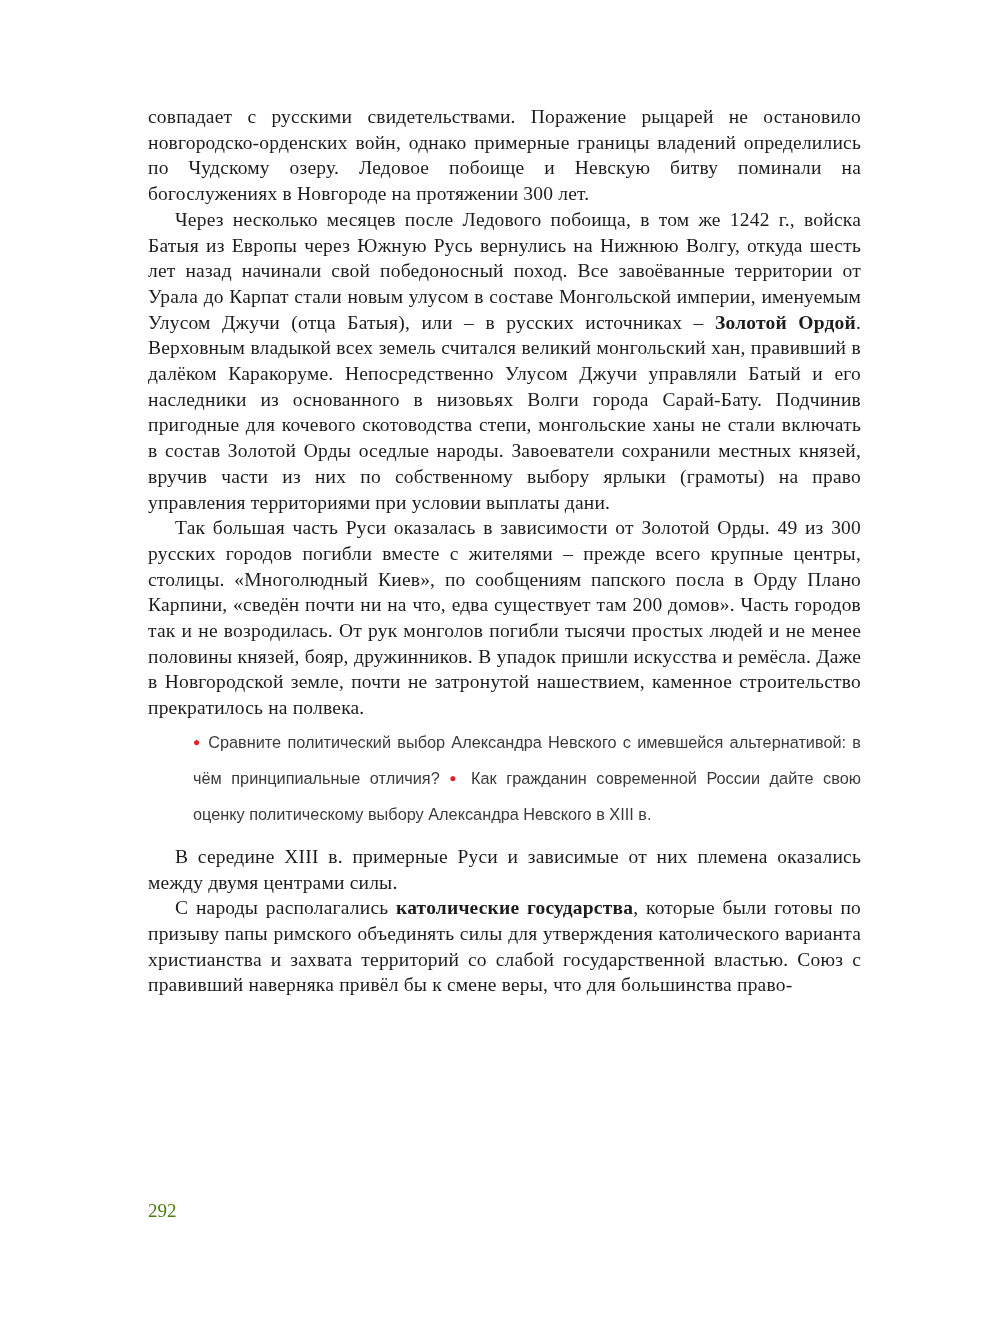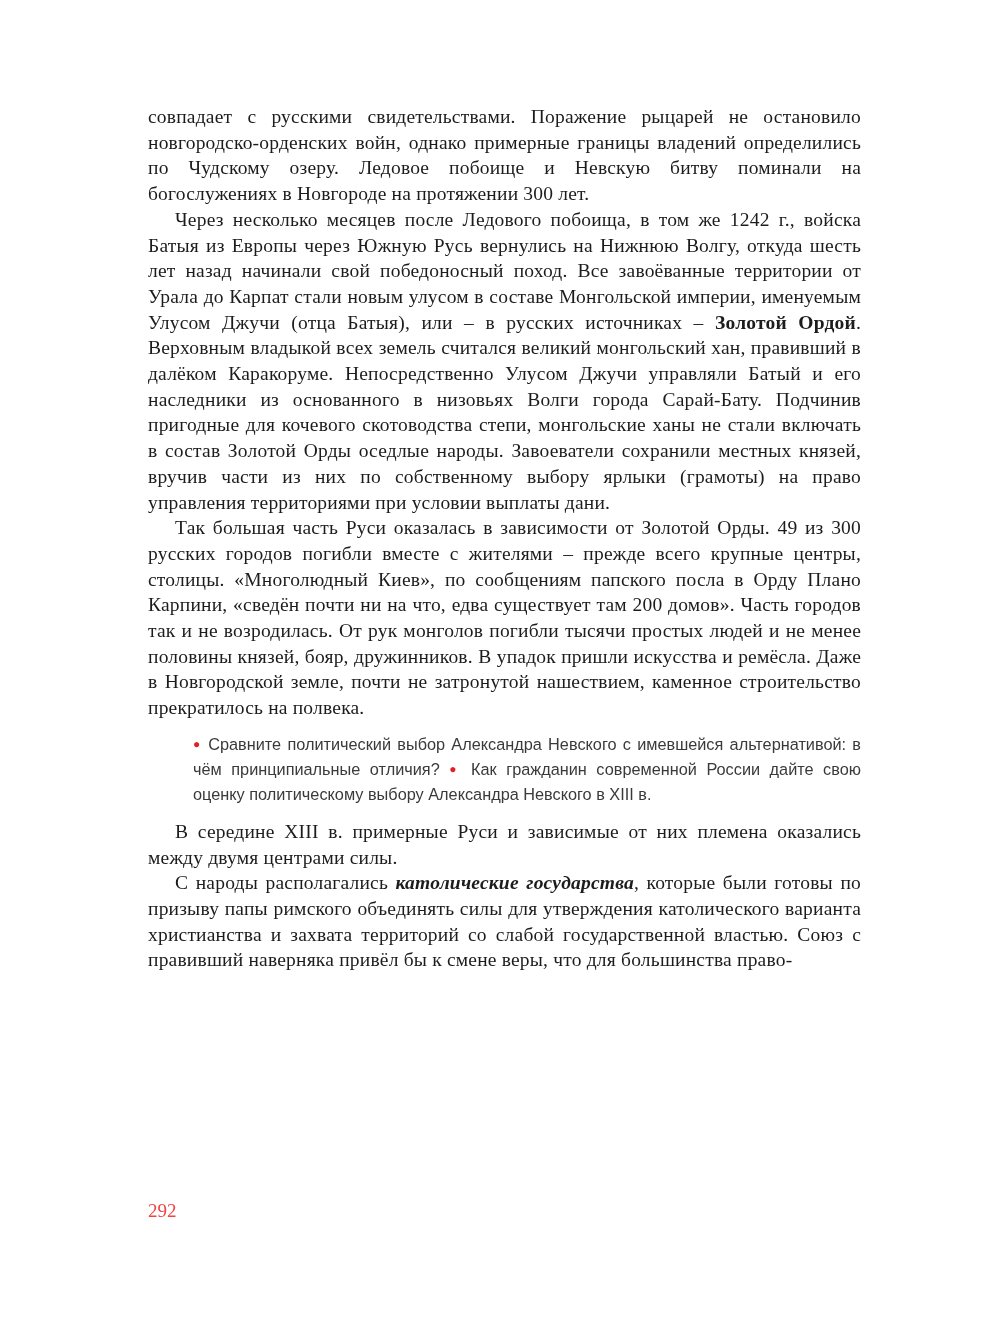--- a/index.html
+++ b/index.html
@@ -40,42 +40,42 @@
     font-size: 18.5px;
     line-height: 25.5px;
     letter-spacing: 0;
     text-align: left;
     margin: 23px 0 9px 0;
   }
   .section-heading span { display: block; }
   .questions {
     font-family: "Liberation Sans", sans-serif;
     font-size: 16.3px;
-    line-height: 23px;
+    line-height: 34px;
     letter-spacing: 0;
     color: #3a3a3a;
-    margin: 12px 0 13px 45px;
+    margin: 4px 0 13px 45px;
     text-align: justify;
   }
   .q-bullet {
     color: #e31e24;
     font-size: 12px;
     position: relative;
     top: -2px;
   }
   .page-number {
     position: absolute;
     left: 148px;
     top: 1200px;
     font-size: 19px;
-    color: #ef4444;
+    color: #4d7c0f;
     font-family: "Liberation Serif", serif;
   }
   b.bold { font-weight: bold; }
-  .bold-italic { font-weight: bold; font-style: italic; }
+  .bold-italic { font-weight: bold; }
 </style>
 </head>
 <body>
 
 <div class="page">
   <div class="text-column">
 
     <p class="body"><span>совпадает с русскими свидетельствами. Поражение рыцарей не остановило новгородско-орденских войн, однако примерные границы владений определились по Чудскому озеру. Ледовое побоище и Невскую битву поминали на богослужениях в Новгороде на протяжении 300 лет.</span></p>
 
     <p class="body indent"><span>Через несколько месяцев после Ледового побоища, в том же 1242 г., войска Батыя из Европы через Южную Русь вернулись на Нижнюю Волгу, откуда шесть лет назад начинали свой победоносный поход. Все завоёванные территории от Урала до Карпат стали новым улусом в составе Монгольской империи, именуемым Улусом Джучи (отца Батыя), или – в русских источниках – </span><b class="bold">Золотой Ордой</b><span>. Верховным владыкой всех земель считался великий монгольский хан, правивший в далёком Каракоруме. Непосредственно Улусом Джучи управляли Батый и его наследники из основанного в низовьях Волги города Сарай-Бату. Подчинив пригодные для кочевого скотоводства степи, монгольские ханы не стали включать в состав Золотой Орды оседлые народы. Завоеватели сохранили местных князей, вручив части из них по собственному выбору ярлыки (грамоты) на право управления территориями при условии выплаты дани.</span></p>

